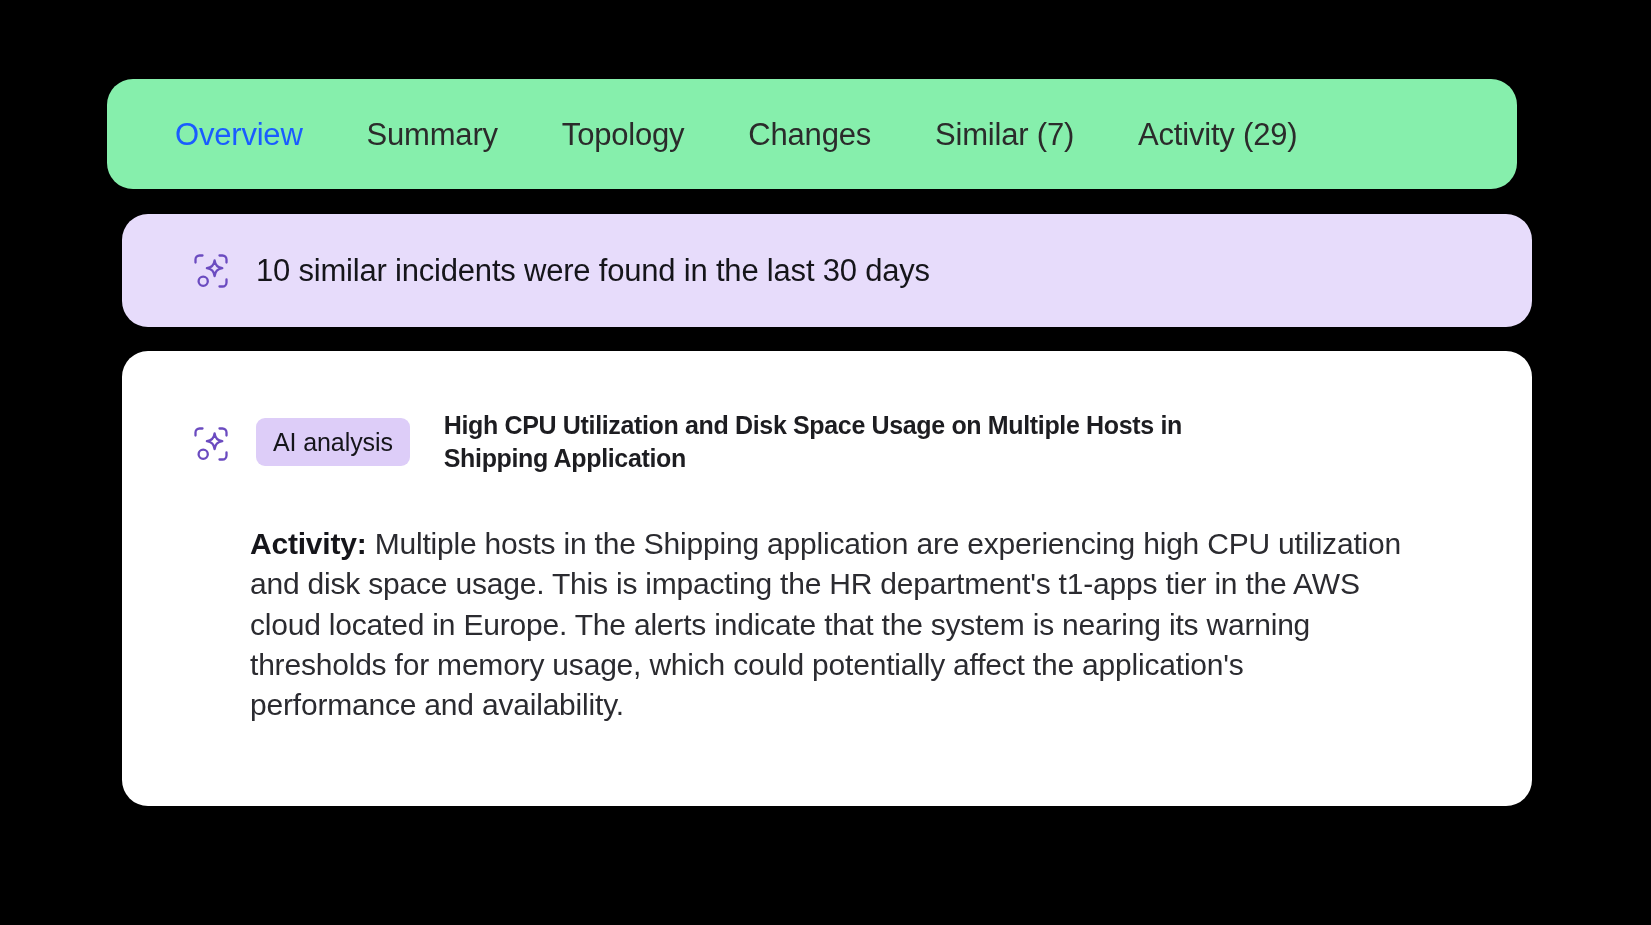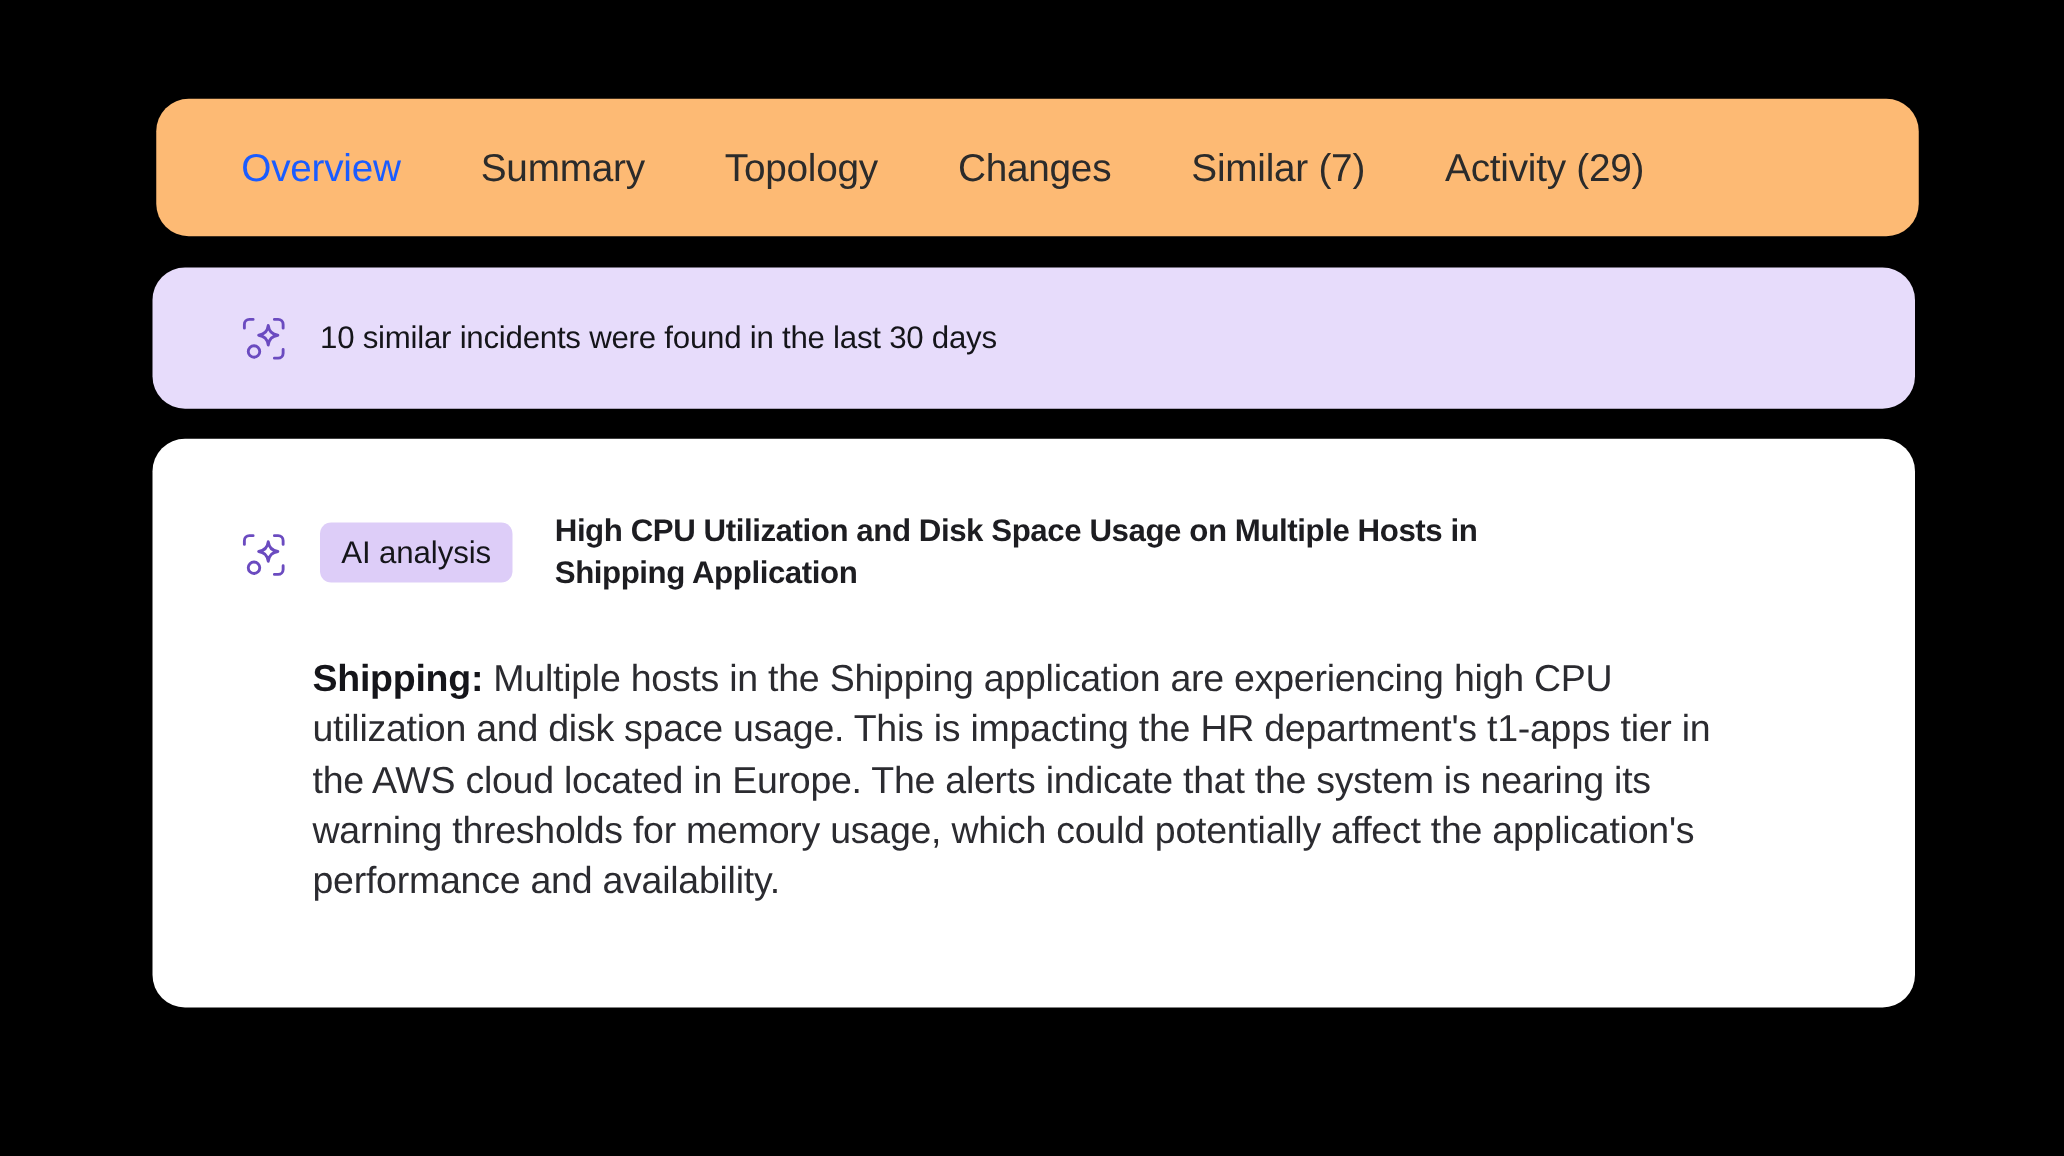--- a/index.html
+++ b/index.html
@@ -19,25 +19,25 @@
   .page {
     position: relative;
     width: 1651px;
     height: 925px;
     background: #000000;
   }
 
   
   .tabs-card {
     position: absolute;
-    left: 125px;
+    left: 107px;
     top: 79px;
     width: 1410px;
     height: 110px;
-    background: #fdba74;
+    background: #86efac;
     border-radius: 26px;
     display: flex;
     align-items: center;
   }
 
   .tabs-row {
     display: flex;
     align-items: center;
     padding-left: 68px;
     gap: 64px;
@@ -69,21 +69,21 @@
     height: 113px;
     background: #e7dcfb;
     border-radius: 26px;
     display: flex;
     align-items: center;
     padding-left: 66px;
     gap: 22px;
   }
 
   .banner-text {
-    font-size: 25px;
+    font-size: 31px;
     color: #15151a;
     letter-spacing: -0.2px;
     white-space: nowrap;
   }
 
   
   .ai-icon {
     width: 46px;
     height: 46px;
     flex: 0 0 46px;
@@ -184,17 +184,17 @@
         <path d="M31.5 7.5H34.5C36.71 7.5 38.5 9.29 38.5 11.5V14.5" stroke="#6b4bc0" stroke-width="2.3" stroke-linecap="round"></path>
         <path d="M38.5 31.5V34.5C38.5 36.71 36.71 38.5 34.5 38.5H31.5" stroke="#6b4bc0" stroke-width="2.3" stroke-linecap="round"></path>
         <path d="M26.6 12.4C27.2 17.2 29.6 19.6 34.3 20.2C29.6 20.8 27.2 23.2 26.6 28C26 23.2 23.6 20.8 18.9 20.2C23.6 19.6 26 17.2 26.6 12.4Z" stroke="#6b4bc0" stroke-width="2.3" stroke-linejoin="round"></path>
         <circle cx="15.2" cy="33.2" r="4.6" stroke="#6b4bc0" stroke-width="2.3"></circle>
       </svg>
       <span class="badge">AI analysis</span>
       <div class="card-title">High CPU Utilization and Disk Space Usage on Multiple Hosts in Shipping Application</div>
     </div>
 
     <div class="summary">
-      <b>Shipping:</b><span> Multiple hosts in the Shipping application are experiencing high CPU utilization and disk space usage. This is impacting the HR department's t1-apps tier in the AWS cloud located in Europe. The alerts indicate that the system is nearing its warning thresholds for memory usage, which could potentially affect the application's performance and availability.</span>
+      <b>Activity:</b><span> Multiple hosts in the Shipping application are experiencing high CPU utilization and disk space usage. This is impacting the HR department's t1-apps tier in the AWS cloud located in Europe. The alerts indicate that the system is nearing its warning thresholds for memory usage, which could potentially affect the application's performance and availability.</span>
     </div>
   </div>
 
 </div>
 
 </body></html>

